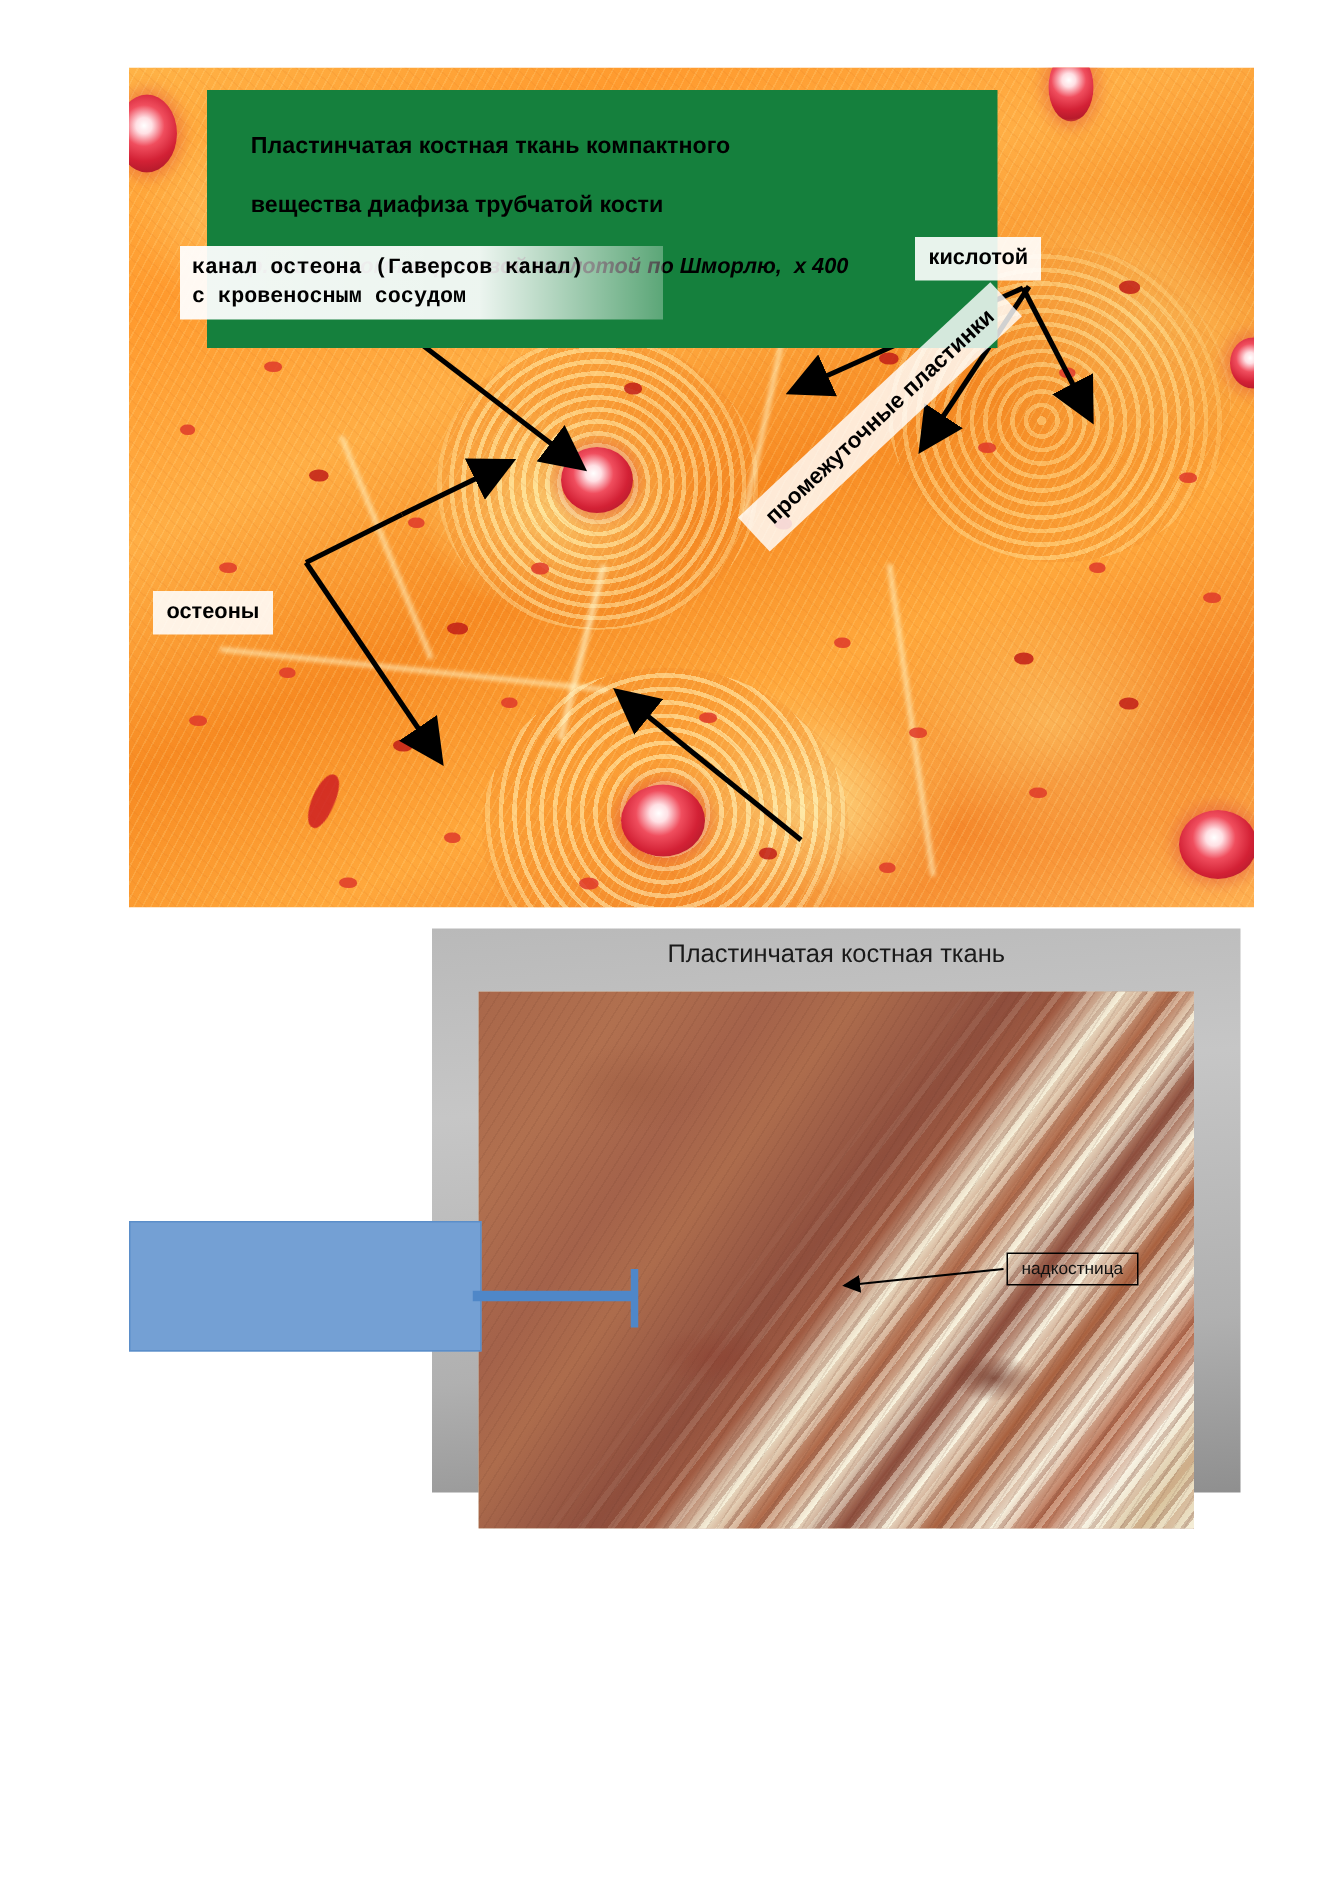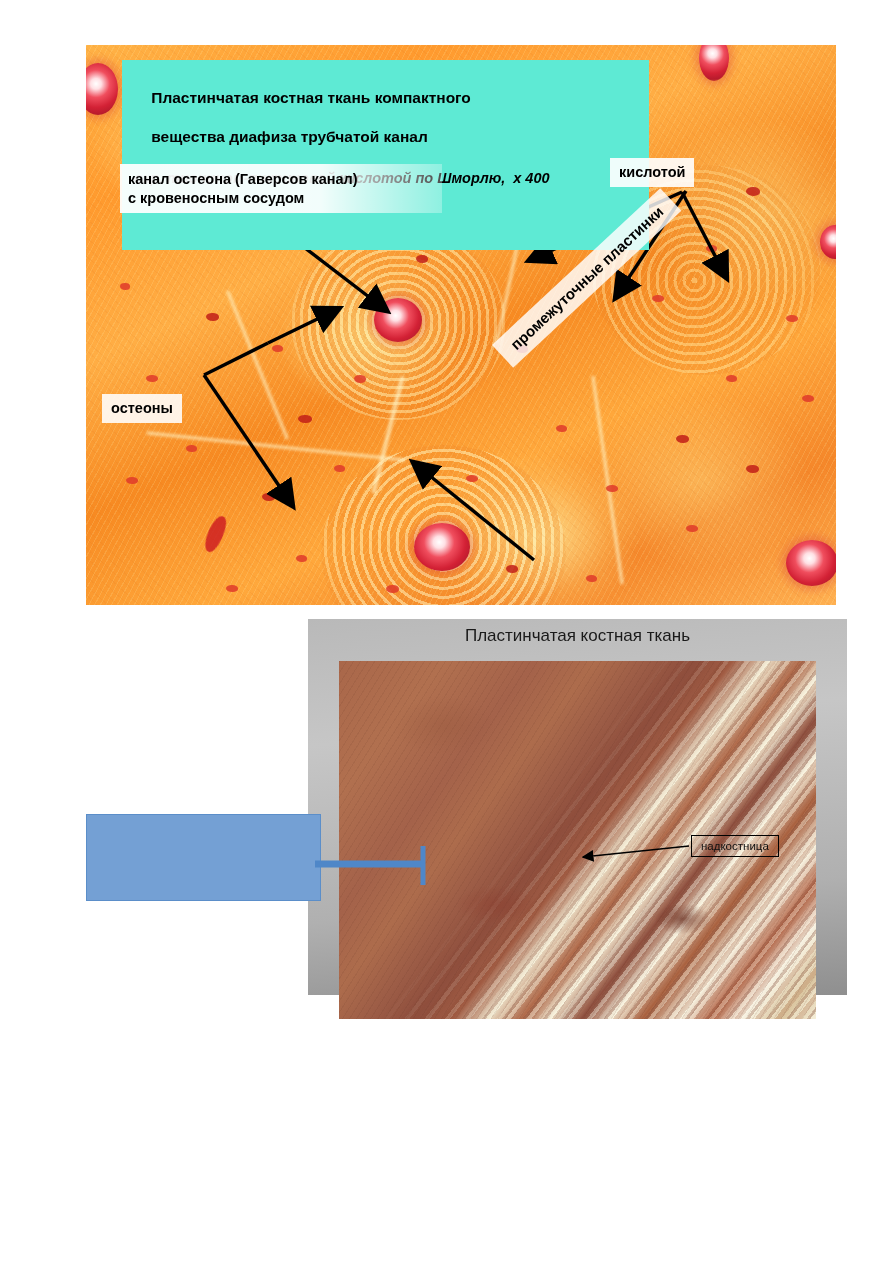--- a/index.html
+++ b/index.html
@@ -59,36 +59,36 @@
       box-shadow:0 0 9px 4px rgba(215,60,60,.35);}
 
   
   .lac{position:absolute;border-radius:50% 50% 45% 55%;
        background:#e03a2a;opacity:.85;filter:blur(.4px);}
   .lac.dark{background:#c21f18;}
   .lac.big{background:#cf1f22;}
 
   
   .lbl{position:absolute;font-weight:bold;color:#000;white-space:pre;line-height:1.28;}
-  #title-box{left:36px;top:15px;width:505px;background:#5eead4;
-             padding:8px 10px 23px 12px;font-size:15.5px;}
+  #title-box{left:52px;top:15px;width:505px;background:#15803d;
+             padding:8px 10px 5px 12px;font-size:15.5px;}
   #title-box .sub{font-weight:bold;font-style:italic;font-size:14.5px;display:block;margin-top:2px;}
 
   #lbl-canal{left:34px;top:119px;width:306px;font-size:14.5px;padding:6px 8px;
-      background:linear-gradient(90deg,rgba(255,255,255,.94) 0%,rgba(255,255,255,.92) 62%,rgba(255,255,255,.30) 100%);}
+      background:linear-gradient(90deg,rgba(255,255,255,.94) 0%,rgba(255,255,255,.92) 62%,rgba(255,255,255,.30) 100%);font-family:Liberation Mono, monospace;}
   #lbl-osteocytes{left:524px;top:113px;font-size:14.5px;padding:5px 9px;background:rgba(255,255,255,.90);}
   #lbl-osteons{left:16px;top:310px;font-size:14.5px;padding:5px 9px;background:rgba(255,255,255,.88);margin-top:39px;}
   #lbl-cement{left:346px;top:500px;font-size:14.5px;padding:5px 9px;background:rgba(255,255,255,.90);}
   #lbl-intermediate{left:406px;top:300px;font-size:15px;padding:6px 14px;
       background:rgba(255,255,255,.82);transform:rotate(-43deg);transform-origin:left top;}
 
   #arrows1{position:absolute;inset:0;}
 
   
-  #slide2{position:absolute;left:308px;top:619px;width:539px;height:376px;
+  #slide2{position:absolute;left:288px;top:619px;width:539px;height:376px;
     background:linear-gradient(175deg,#b9b9b9 0%,#c6c6c6 30%,#b0b0b0 72%,#8f8f8f 100%);}
   #slide2-title{position:absolute;left:0;top:7px;width:539px;text-align:center;
     font-size:17px;color:#1a1a1a;font-weight:normal;}
   #photo2{position:absolute;left:31px;top:42px;width:477px;height:358px;overflow:hidden;
     background:#cdb39a;}
   .bone-base{position:absolute;inset:0;
     background:linear-gradient(128deg,
       #a9674a 0%,#b1704f 14%,#a4624a 26%,#ad6c4c 34%,
       #9c5c46 41%,#8e4e3d 47%,#a05c44 52%,
       #f3ecd4 57%,#b06a4a 61%,#f5efd9 65%,#8d4d3c 69%,
@@ -202,21 +202,21 @@
     <path d="M118,330 L182,298" stroke="#000" stroke-width="3.4" fill="none"></path>
     <path d="M118,330 L172,292" stroke="#000" stroke-width="0" fill="none"></path>
     <path d="M182,298 L252,264" stroke="#000" stroke-width="3.4" fill="none" marker-end="url(#ah)"></path>
     <path d="M118,330 L206,460" stroke="#000" stroke-width="3.4" fill="none" marker-end="url(#ah)"></path>
 
     <path d="M448,515 L328,418" stroke="#000" stroke-width="3.4" fill="none" marker-end="url(#ah)"></path>
   </svg>
 
   <div id="title-box" class="lbl">
     <span>Пластинчатая костная ткань компактного</span><br>
-    <span>вещества диафиза трубчатой канал</span>
+    <span>вещества диафиза трубчатой кости</span>
     <span class="sub">окр. тионином-пикриновой кислотой по Шморлю,  х 400</span>
   </div>
 
   <div id="lbl-canal" class="lbl">канал остеона (Гаверсов канал)
 с кровеносным сосудом</div>
   <div id="lbl-osteocytes" class="lbl">кислотой</div>
   <div id="lbl-osteons" class="lbl">остеоны</div>
   <div id="lbl-intermediate" class="lbl">промежуточные пластинки</div>
 </div>
 

